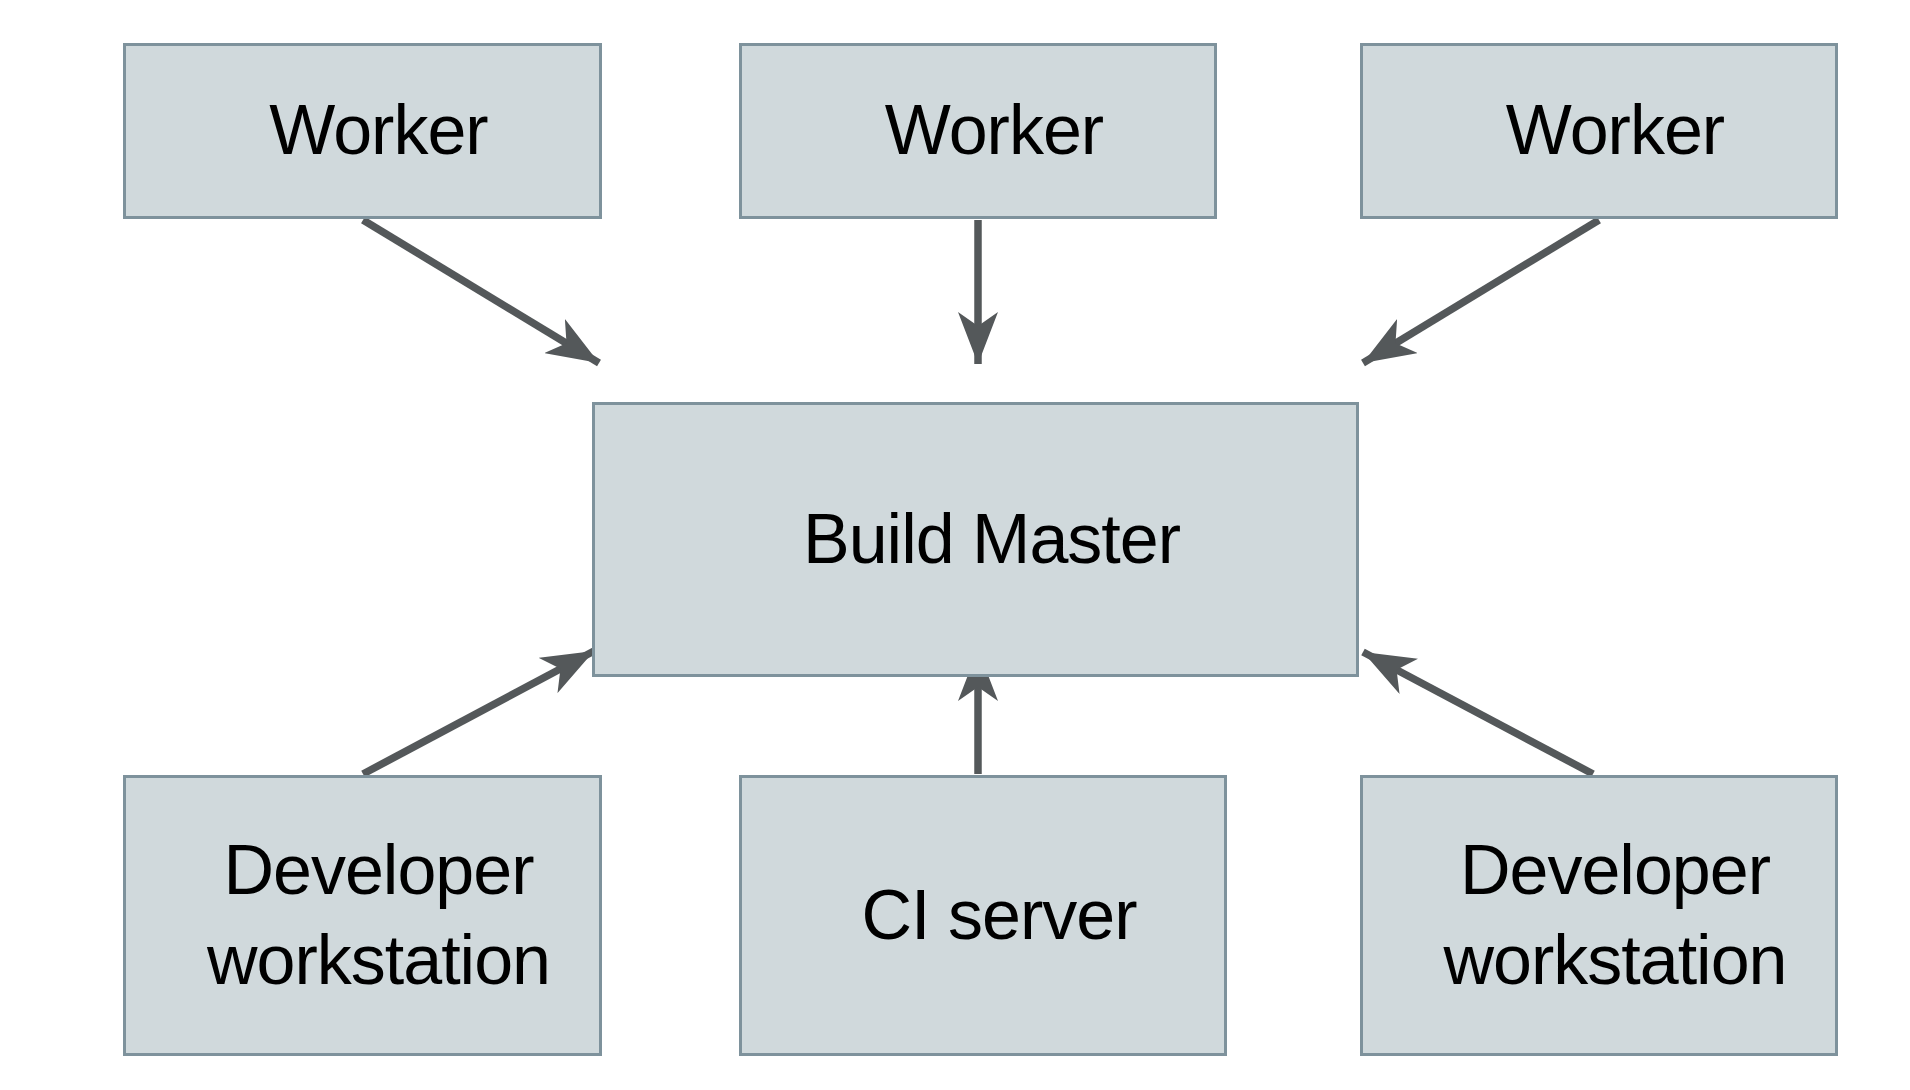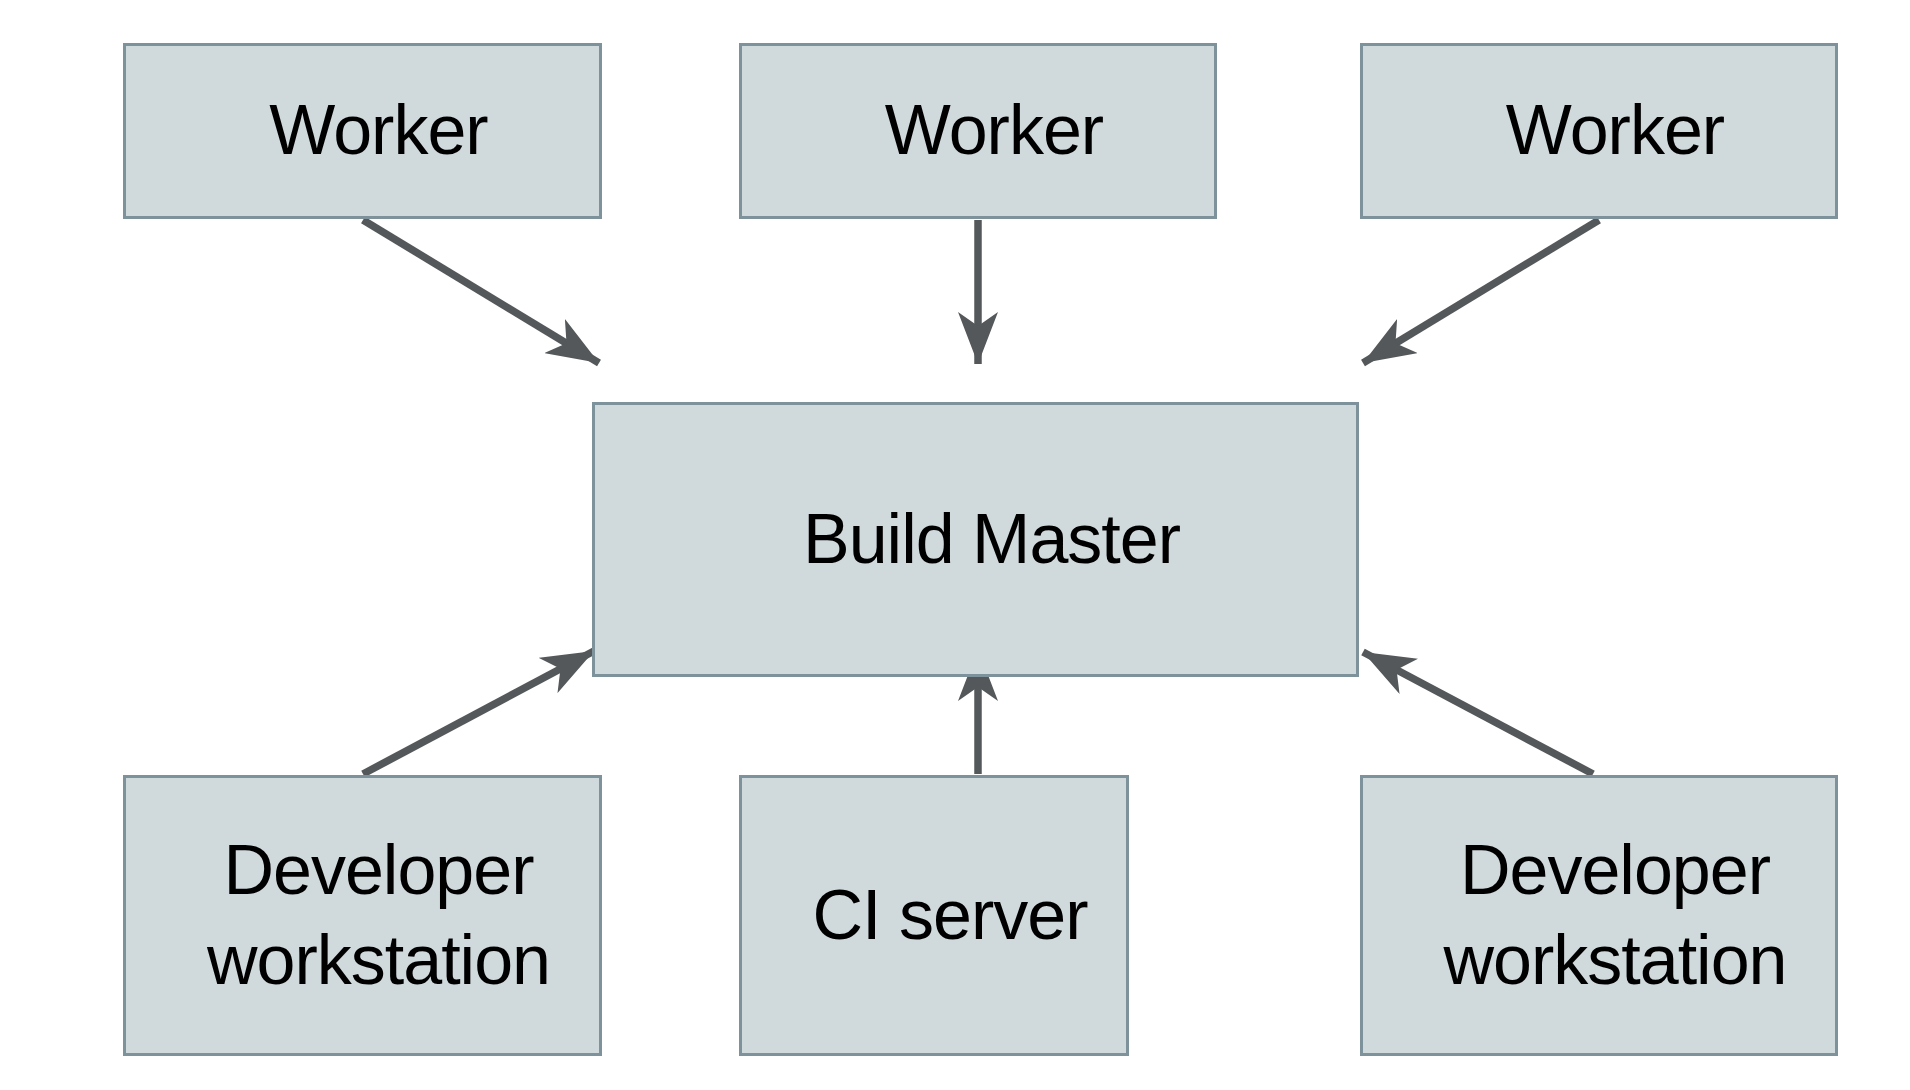--- a/index.html
+++ b/index.html
@@ -77,19 +77,19 @@
     </div>
     <div class="node" style="left: 1360px; top: 43px; width: 478px; height: 176px;">
       <div class="node-label">Worker</div>
     </div>
     <div class="node" style="left: 592px; top: 368px; width: 767px; height: 275px; margin-top: 34px;">
       <div class="node-label">Build Master</div>
     </div>
     <div class="node" style="left: 123px; top: 775px; width: 479px; height: 281px;">
       <div class="node-label">Developer workstation</div>
     </div>
-    <div class="node" style="left: 739px; top: 775px; width: 390px; height: 281px;">
+    <div class="node" style="left: 739px; top: 775px; width: 488px; height: 281px;">
       <div class="node-label">CI server</div>
     </div>
     <div class="node" style="left: 1360px; top: 775px; width: 478px; height: 281px;">
       <div class="node-label">Developer workstation</div>
     </div>
   </div>
 
 </body></html>

